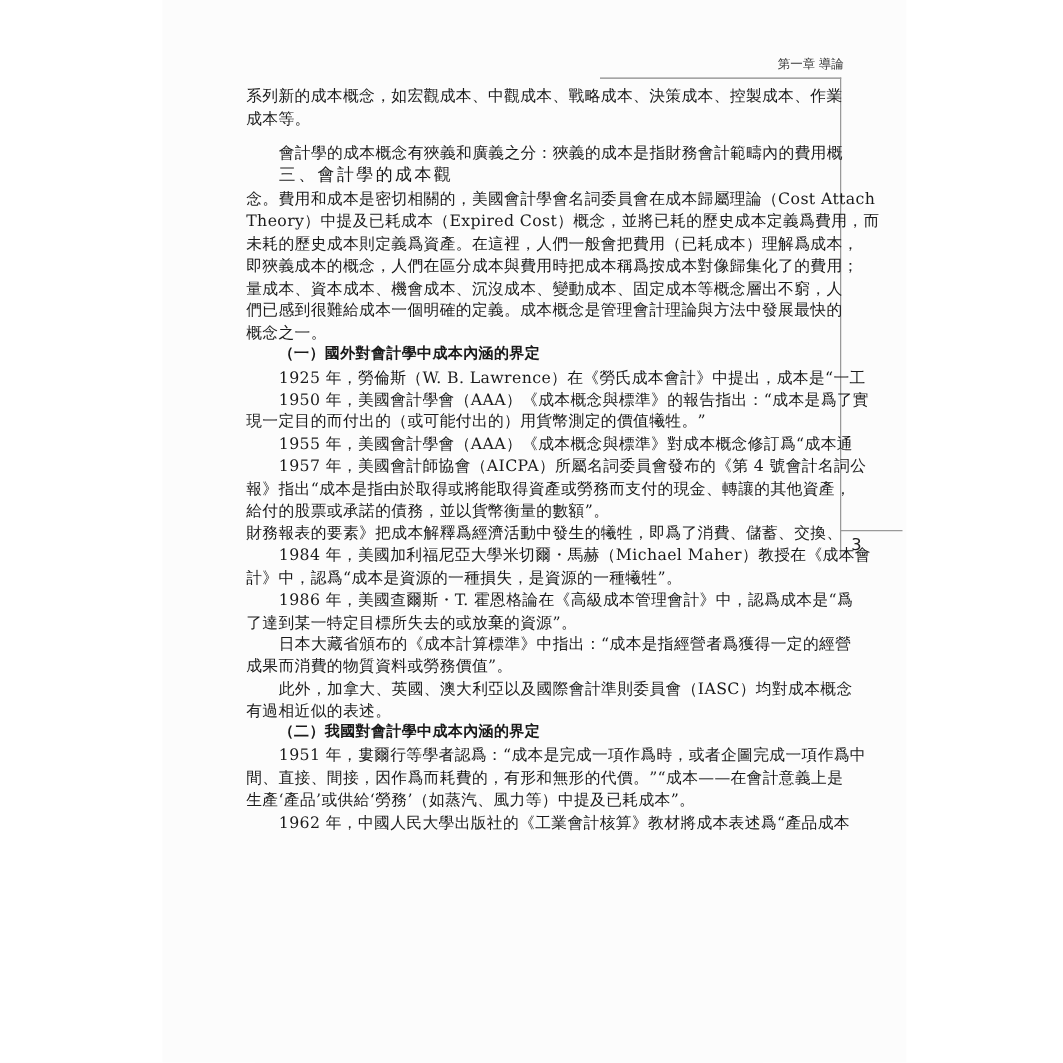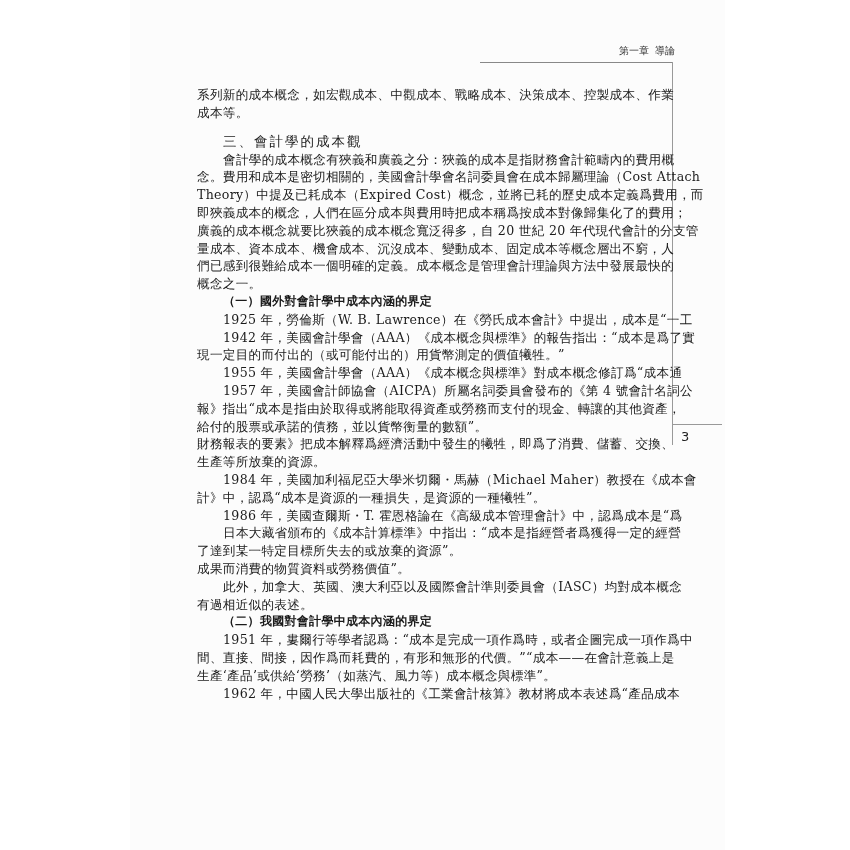--- a/index.html
+++ b/index.html
@@ -6,83 +6,82 @@
   body {
     width:850px; height:850px; background:#ffffff; position:relative; overflow:hidden;
     font-family: "DejaVu Serif", "Liberation Serif", serif;
   }
   .page {
     position:absolute; left:130px; top:0; width:595px; height:850px;
     background:#fcfcfc;
   }
   .running-head {
     position:absolute; left:585px; top:44px; width:90px; text-align:right;
-    font-family: Liberation Mono, monospace; font-size:10px; color:#333; white-space:nowrap;
+    font-family: Liberation Sans, sans-serif; font-size:10px; color:#333; white-space:nowrap;
   }
   .rule-top { position:absolute; left:480px; top:62px; width:193px; height:1px; background:#888; }
   .rule-side { position:absolute; left:672px; top:62px; width:1px; height:383px; background:#999; }
   .rule-tab { position:absolute; left:672px; top:424px; width:50px; height:1px; background:#999; }
   .page-number {
     position:absolute; left:681px; top:429px; font-family:"DejaVu Sans", sans-serif;
     font-size:13px; color:#222;
   }
   .body-text {
     position:absolute; left:197px; top:68px; width:456px;
-    font-size:12.6px; color:#1a1a1a; line-height:17.8px;margin-top:18px;
+    font-size:12.6px; color:#1a1a1a; line-height:17.8px;
   }
   .line {
     display:block; height:17.8px; white-space:nowrap; overflow:visible;
     text-align:justify; text-align-last:justify; letter-spacing:0.3px;
   }
   .line.last { text-align-last:left; }
   .indent { padding-left:26px; }
   .gap { height:9px; }
   .heading3 { font-size:13.5px; padding-left:26px; letter-spacing:2px; line-height:20px; height:20px; text-align-last:left; }
-  .subhead { font-family:Liberation Sans, sans-serif; font-weight:bold; font-size:12px; text-align-last:left; }
+  .subhead { font-family:Liberation Mono, monospace; font-weight:bold; font-size:12px; text-align-last:left; }
 </style>
 </head>
 <body>
 
 <div class="page"></div>
 
 <div class="running-head">第一章  導論</div>
 <div class="rule-top"></div>
 <div class="rule-side"></div>
 <div class="rule-tab"></div>
 <div class="page-number">3</div>
 
 <div class="body-text" id="body-text">
     <span class="line ">系列新的成本概念，如宏觀成本、中觀成本、戰略成本、決策成本、控製成本、作業</span>
     <span class="line last">成本等。</span>
     <span class="line gap"></span>
+    <span class="line indent">會計學的成本概念有狹義和廣義之分：狹義的成本是指財務會計範疇內的費用概</span>
     <span class="line heading3">三、會計學的成本觀</span>
-    <span class="line indent">會計學的成本概念有狹義和廣義之分：狹義的成本是指財務會計範疇內的費用概</span>
     <span class="line ">念。費用和成本是密切相關的，美國會計學會名詞委員會在成本歸屬理論（Cost Attach</span>
     <span class="line ">Theory）中提及已耗成本（Expired Cost）概念，並將已耗的歷史成本定義爲費用，而</span>
+    <span class="line ">未耗的歷史成本則定義爲資產。在這裡，人們一般會把費用（已耗成本）理解爲成本，</span>
     <span class="line ">即狹義成本的概念，人們在區分成本與費用時把成本稱爲按成本對像歸集化了的費用；</span>
-    <span class="line ">廣義的成本概念就要比狹義的成本概念寬泛得多，自 20 世紀 20 年代現代會計的分支管</span>
     <span class="line ">量成本、資本成本、機會成本、沉沒成本、變動成本、固定成本等概念層出不窮，人</span>
     <span class="line ">們已感到很難給成本一個明確的定義。成本概念是管理會計理論與方法中發展最快的</span>
     <span class="line last">概念之一。</span>
     <span class="line indent subhead">（一）國外對會計學中成本內涵的界定</span>
     <span class="line indent">1925 年，勞倫斯（W. B. Lawrence）在《勞氏成本會計》中提出，成本是“一工</span>
-    <span class="line indent">1942 年，美國會計學會（AAA）《成本概念與標準》的報告指出：“成本是爲了實</span>
+    <span class="line indent">1950 年，美國會計學會（AAA）《成本概念與標準》的報告指出：“成本是爲了實</span>
     <span class="line last">現一定目的而付出的（或可能付出的）用貨幣測定的價值犧牲。”</span>
     <span class="line indent">1955 年，美國會計學會（AAA）《成本概念與標準》對成本概念修訂爲“成本通</span>
     <span class="line indent">1957 年，美國會計師協會（AICPA）所屬名詞委員會發布的《第 4 號會計名詞公</span>
     <span class="line ">報》指出“成本是指由於取得或將能取得資產或勞務而支付的現金、轉讓的其他資產，</span>
     <span class="line last">給付的股票或承諾的債務，並以貨幣衡量的數額”。</span>
     <span class="line ">財務報表的要素》把成本解釋爲經濟活動中發生的犧牲，即爲了消費、儲蓄、交換、</span>
-    <span class="line last">生產等所放棄的資源。</span>
     <span class="line indent">1984 年，美國加利福尼亞大學米切爾・馬赫（Michael Maher）教授在《成本會</span>
     <span class="line last">計》中，認爲“成本是資源的一種損失，是資源的一種犧牲”。</span>
     <span class="line indent">1986 年，美國查爾斯・T. 霍恩格論在《高級成本管理會計》中，認爲成本是“爲</span>
+    <span class="line last">了達到某一特定目標所失去的或放棄的資源”。</span>
     <span class="line indent">日本大藏省頒布的《成本計算標準》中指出：“成本是指經營者爲獲得一定的經營</span>
-    <span class="line last">了達到某一特定目標所失去的或放棄的資源”。</span>
     <span class="line last">成果而消費的物質資料或勞務價值”。</span>
     <span class="line indent">此外，加拿大、英國、澳大利亞以及國際會計準則委員會（IASC）均對成本概念</span>
     <span class="line last">有過相近似的表述。</span>
     <span class="line indent subhead">（二）我國對會計學中成本內涵的界定</span>
     <span class="line indent">1951 年，婁爾行等學者認爲：“成本是完成一項作爲時，或者企圖完成一項作爲中</span>
     <span class="line ">間、直接、間接，因作爲而耗費的，有形和無形的代價。”“成本——在會計意義上是</span>
-    <span class="line last">生產‘產品’或供給‘勞務’（如蒸汽、風力等）成本概念與標準”。</span>
+    <span class="line last">生產‘產品’或供給‘勞務’（如蒸汽、風力等）中提及已耗成本”。</span>
     <span class="line indent">1962 年，中國人民大學出版社的《工業會計核算》教材將成本表述爲“產品成本</span>
   </div>
 
 </body></html>

